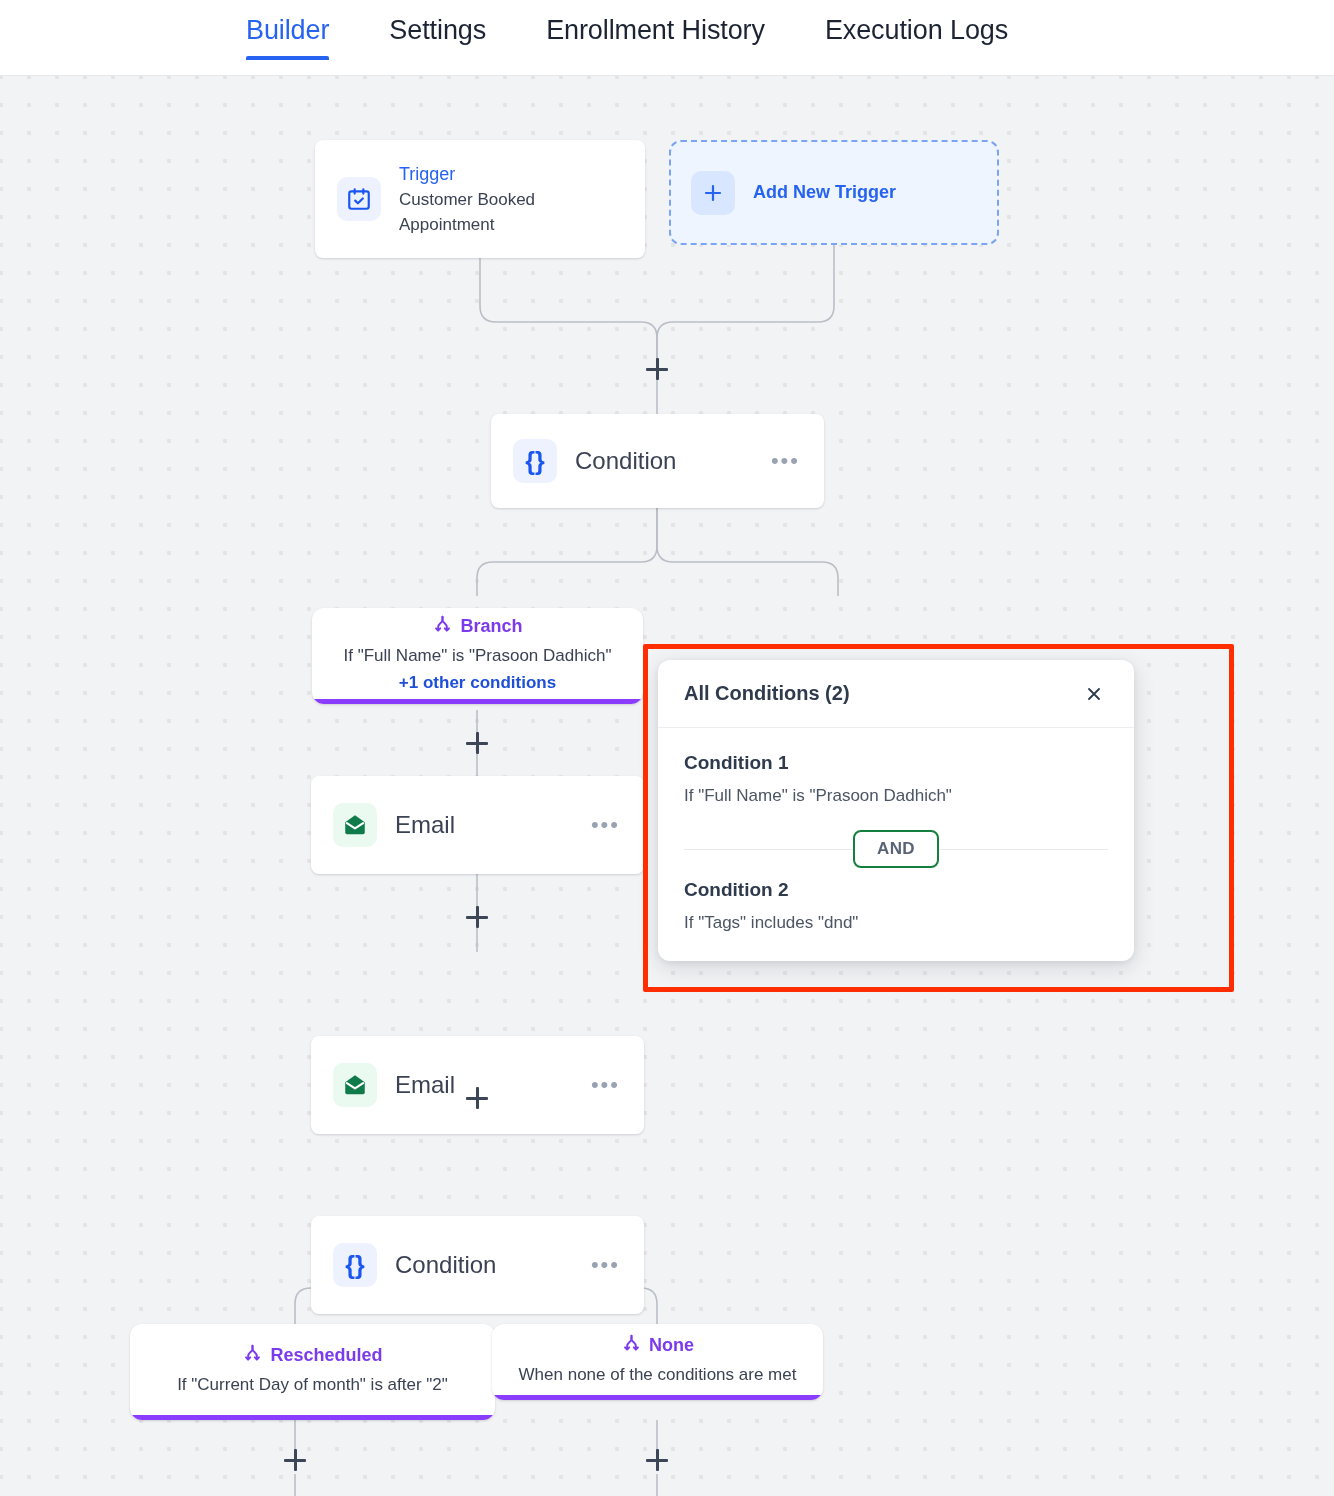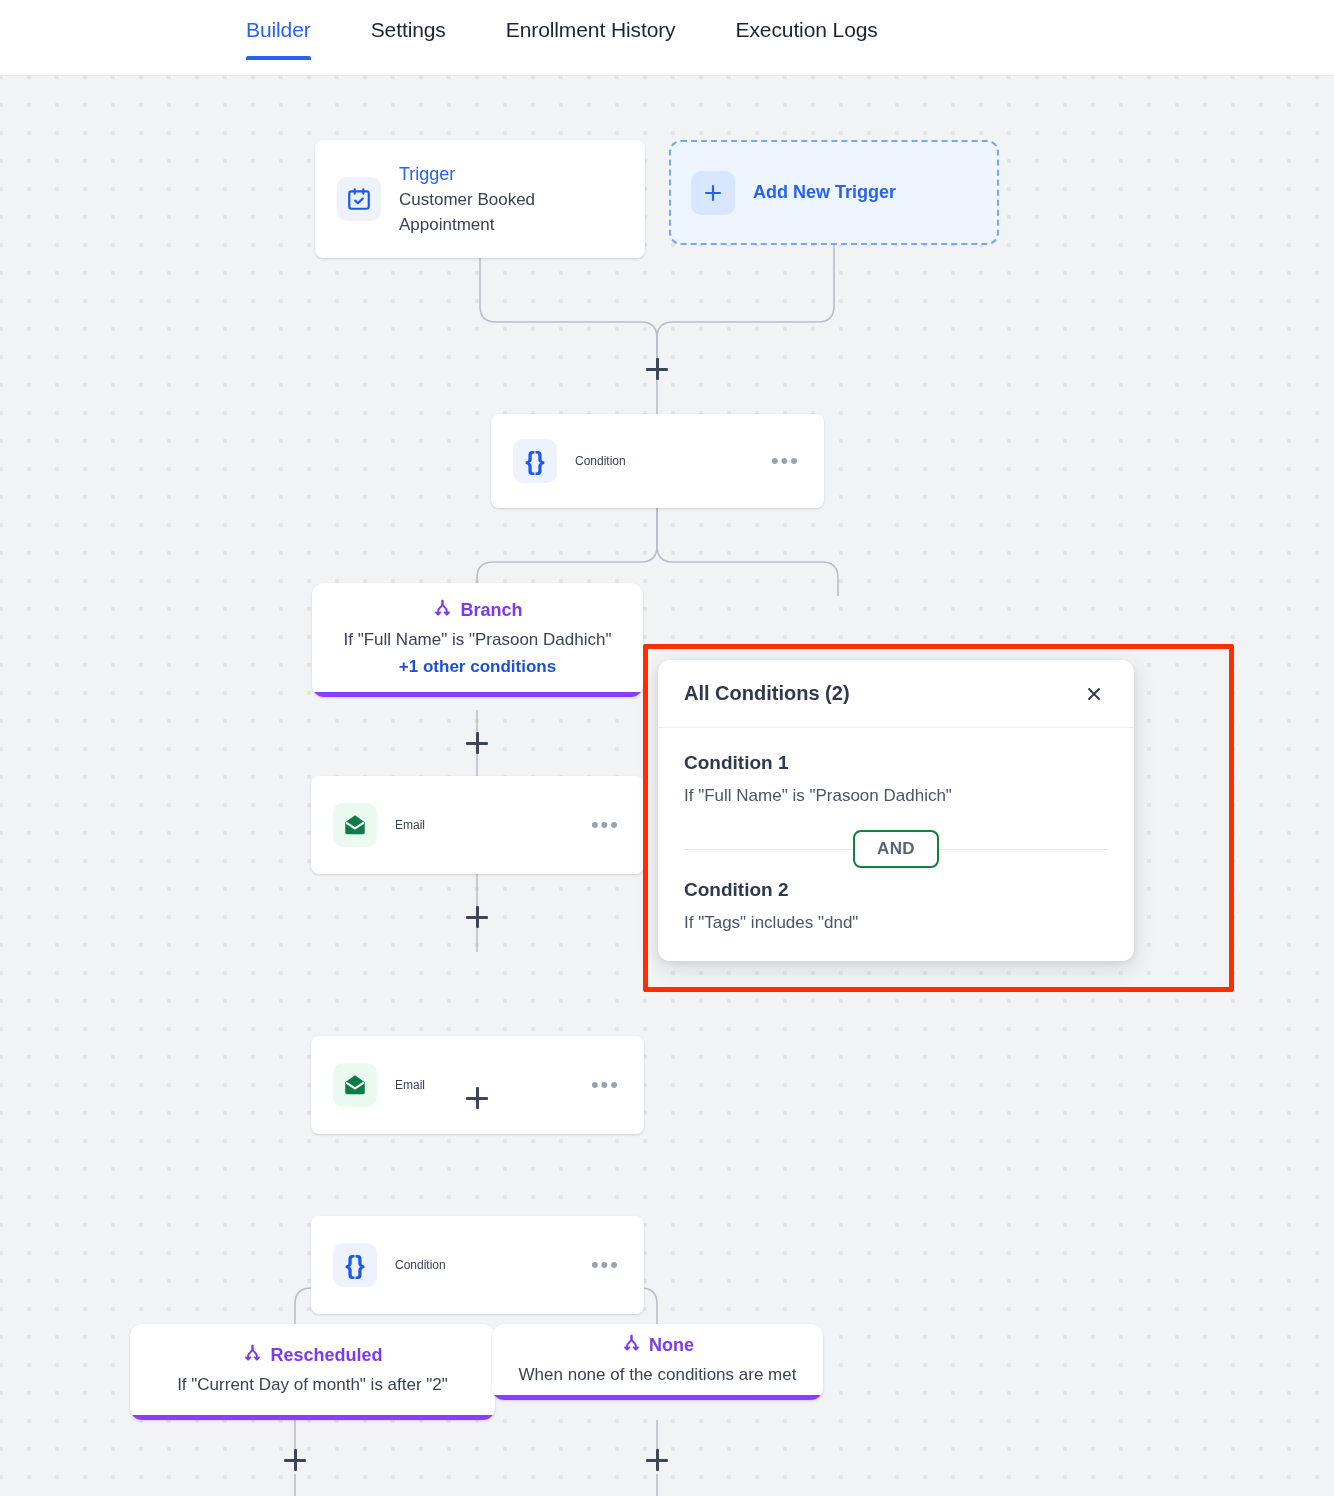--- a/index.html
+++ b/index.html
@@ -35,21 +35,21 @@
     left: 246px; top: 0;
     height: 76px;
     display: flex;
     align-items: flex-start;
   }
   .tab {
     position: relative;
     height: 60px;
     display: flex;
     align-items: center;
-    font-size: 21px;
+    font-size: 27px;
     color: #1c2434;
     margin-right: 60px;
     cursor: pointer;
     white-space: nowrap;
     letter-spacing: -0.1px;
   }
   .tab:last-child { margin-right: 0; }
   .tab.active {
     color: #2563f0;
     font-weight: 500;
@@ -155,21 +155,21 @@
   }
 
   
   .node-action {
     display: flex;
     align-items: center;
     padding: 0 22px;
   }
   .action-label {
     margin-left: 18px;
-    font-size: 12px;
+    font-size: 24px;
     color: #3a4253;
     flex: 1;
   }
   .dots-btn {
     color: #98a2b3;
     font-size: 22px;
     letter-spacing: 2px;
     line-height: 10px;
     cursor: pointer;
     padding: 6px 2px;
@@ -419,21 +419,21 @@
     <div class="plus-btn" style="left:646px; top:282px;"></div>
 
     <div class="node node-action" style="left:491px; top:338px; width:333px; height:94px;">
       <div class="icon-box blue">
         <span class="curly">{}</span>
       </div>
       <div class="action-label">Condition</div>
       <div class="dots-btn">•••</div>
     </div>
 
-    <div class="node-branch" style="left:312px; top:507px; width:331px; height:114px;">
+    <div class="node-branch" style="left:312px; top:532px; width:331px; height:96px;">
       <div class="branch-head">
         <span>
           <svg width="21" height="21" viewBox="0 0 24 24" fill="none" stroke="#7c3aed" stroke-width="2.2" stroke-linecap="round" stroke-linejoin="round">
             <path d="M12 3v4c0 3-5 4-5 8v3"></path>
             <path d="M12 3v4c0 3 5 4 5 8v3"></path>
             <path d="M4.6 16.4L7 19l2.4-2.6"></path>
             <path d="M14.6 16.4L17 19l2.4-2.6"></path>
           </svg>
         </span>
         <span class="branch-title">Branch</span>

